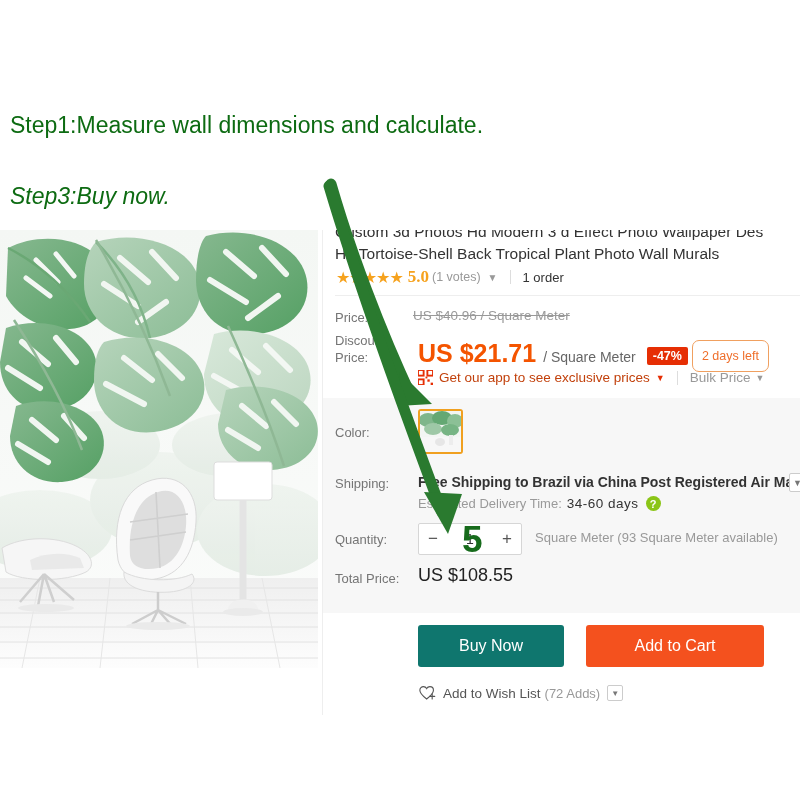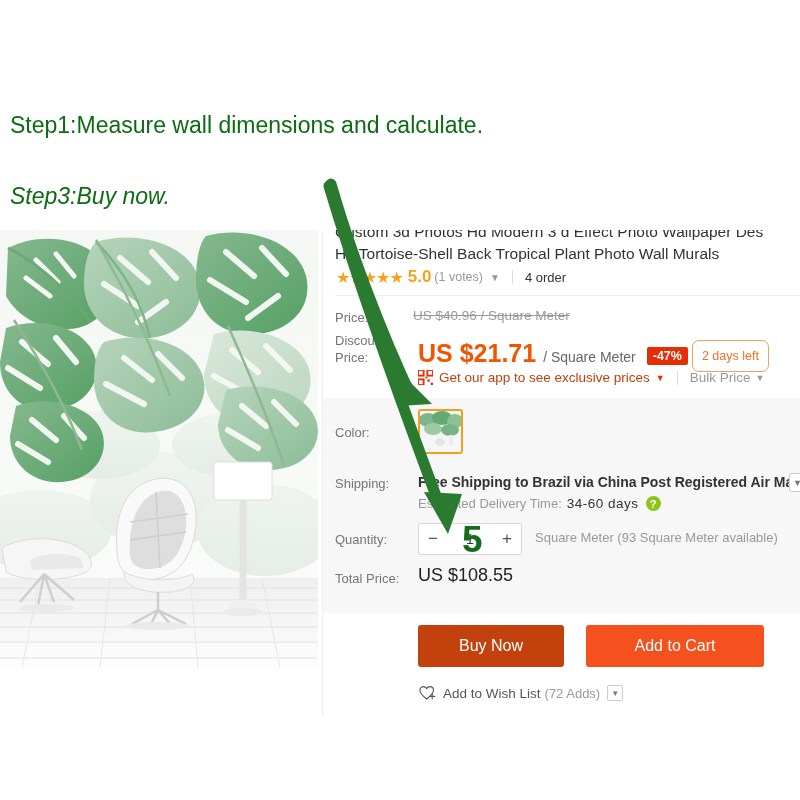--- a/index.html
+++ b/index.html
@@ -54,21 +54,21 @@
     position: absolute; left: 12px; top: 6px; width: 470px;
     font-size: 15.5px; color: #333; line-height: 22px;
     white-space: nowrap; overflow: hidden;
   }
   #prod-title .l2 { display:block; }
   #rating-row {
     position: absolute; left: 13px; top: 51px;
     display: flex; align-items: center; height: 22px;
   }
   .stars { color: #f6a21d; font-size: 16px; letter-spacing: -1px; }
-  .rating-val { color: #f6a21d; font-size: 17px; font-weight: 700; margin-left: 5px; }
+  .rating-val { color: #f6a21d; font-size: 17px; font-weight: 700; margin-left: 5px; font-family: Liberation Serif, serif; }
   .votes { color: #999; font-size: 12.5px; margin-left: 3px; }
   .chev { color: #999; font-size: 10px; margin-left: 7px; }
   .divider-v { width: 1px; height: 14px; background: #ddd; margin: 0 12px; }
   .orders { color: #333; font-size: 13px; }
 
   #hr1 { position: absolute; left: 12px; top: 80px; width: 470px; height: 1px; background: #eee; }
 
   .lbl {
     position: absolute; left: 12px;
     color: #757575; font-size: 13px; line-height: 17px;
@@ -160,21 +160,21 @@
   #total-price {
     position: absolute; left: 95px; top: 350px;
     color: #222; font-size: 18px;
   }
 
   #btn-row { position: absolute; left: 95px; top: 410px; display: flex; }
   .cta {
     border: none; color: #fff; font-size: 16px; cursor: pointer;
     border-radius: 3px; height: 42px; font-family: "Liberation Sans", sans-serif;
   }
-  #buy-now { background: #c2410c; width: 146px; }
+  #buy-now { background: #0f766e; width: 146px; }
   #add-cart { background: #f4511e; width: 178px; margin-left: 22px; }
 
   #wish-row {
     position: absolute; left: 96px; top: 470px;
     display: flex; align-items: center;
   }
   #heart-icon { width: 17px; height: 16px; margin-right: 7px; }
   #wish-text { color: #555; font-size: 13.5px; }
   #wish-count { color: #999; font-size: 13px; margin-left: 4px; }
   #wish-chev {
@@ -317,21 +317,21 @@
     <span class="l1">Custom 3d Photos Hd Modern 3 d Effect Photo Wallpaper Des</span>
     <span class="l2">Hd Tortoise-Shell Back Tropical Plant Photo Wall Murals</span>
   </div>
 
   <div id="rating-row">
     <span class="stars">★★★★★</span>
     <span class="rating-val">5.0</span>
     <span class="votes">(1 votes)</span>
     <span class="chev">▼</span>
     <span class="divider-v"></span>
-    <span class="orders">4 order</span>
+    <span class="orders">1 order</span>
   </div>
 
   <div id="hr1"></div>
 
   <div class="lbl" id="lbl-price">Price:</div>
   <div id="old-price">US $40.96 / Square Meter</div>
 
   <div class="lbl" id="lbl-discount">
     <span>Discount</span><br>
     <span>Price:</span>

